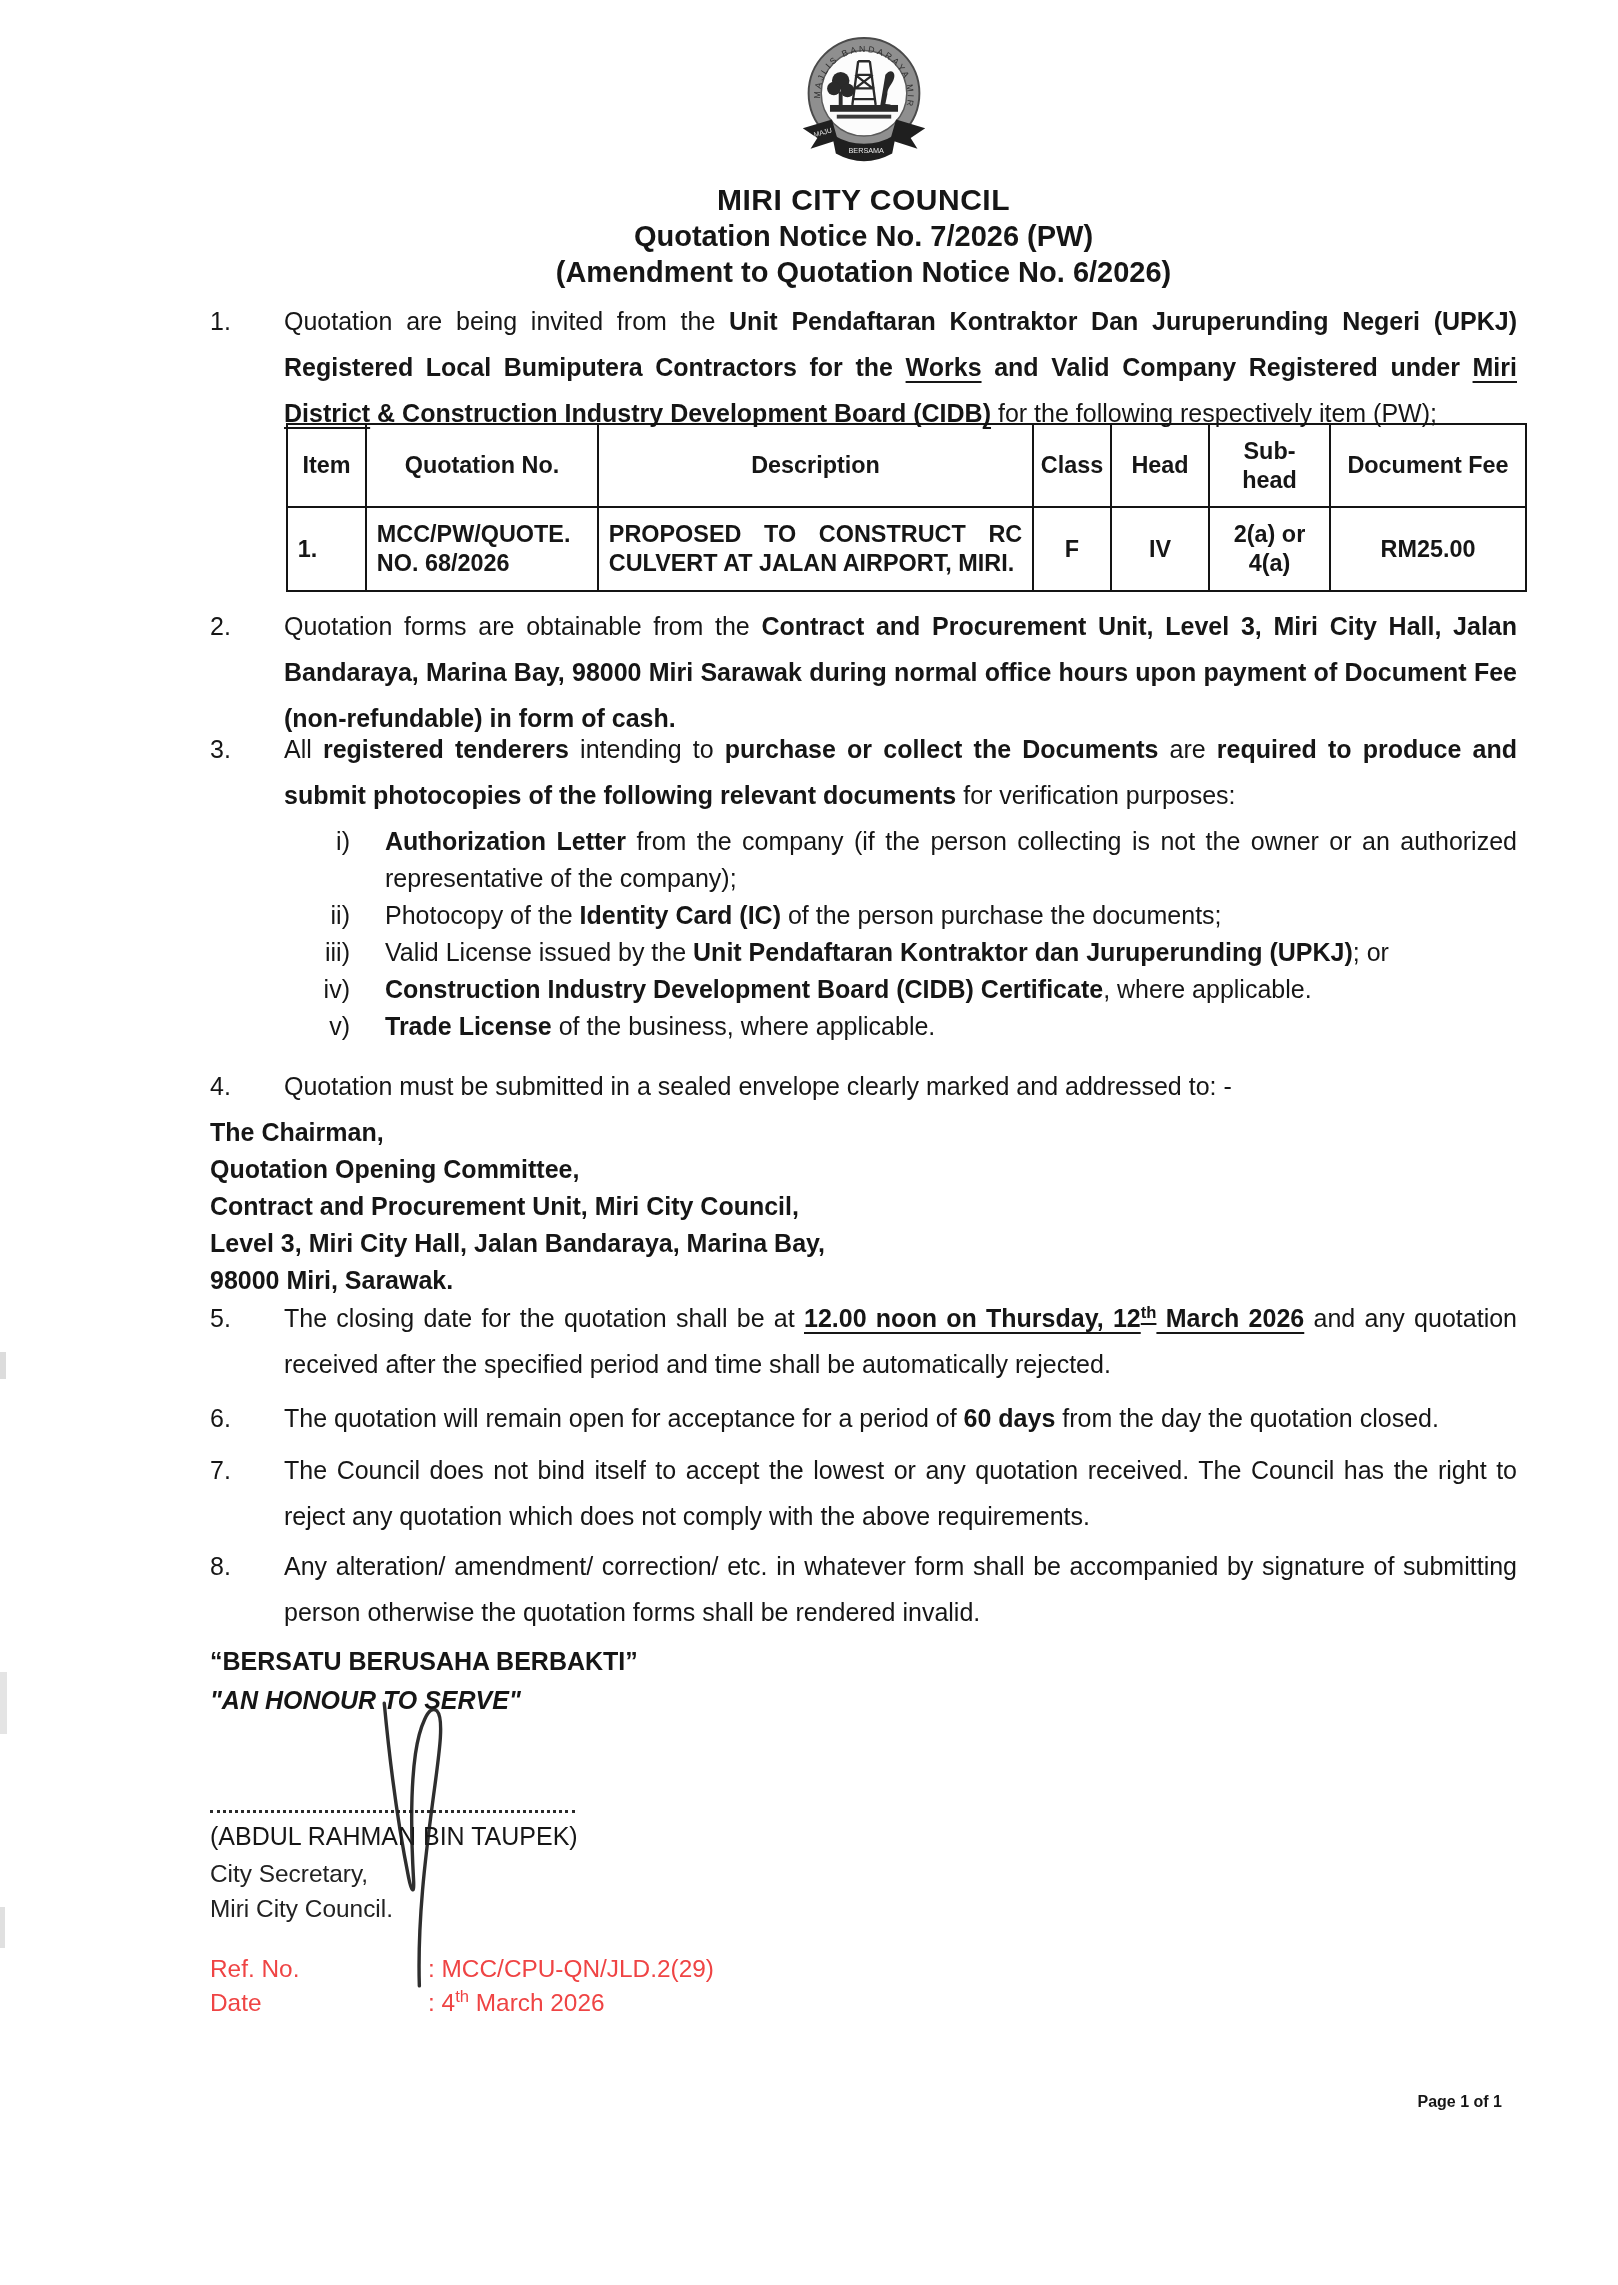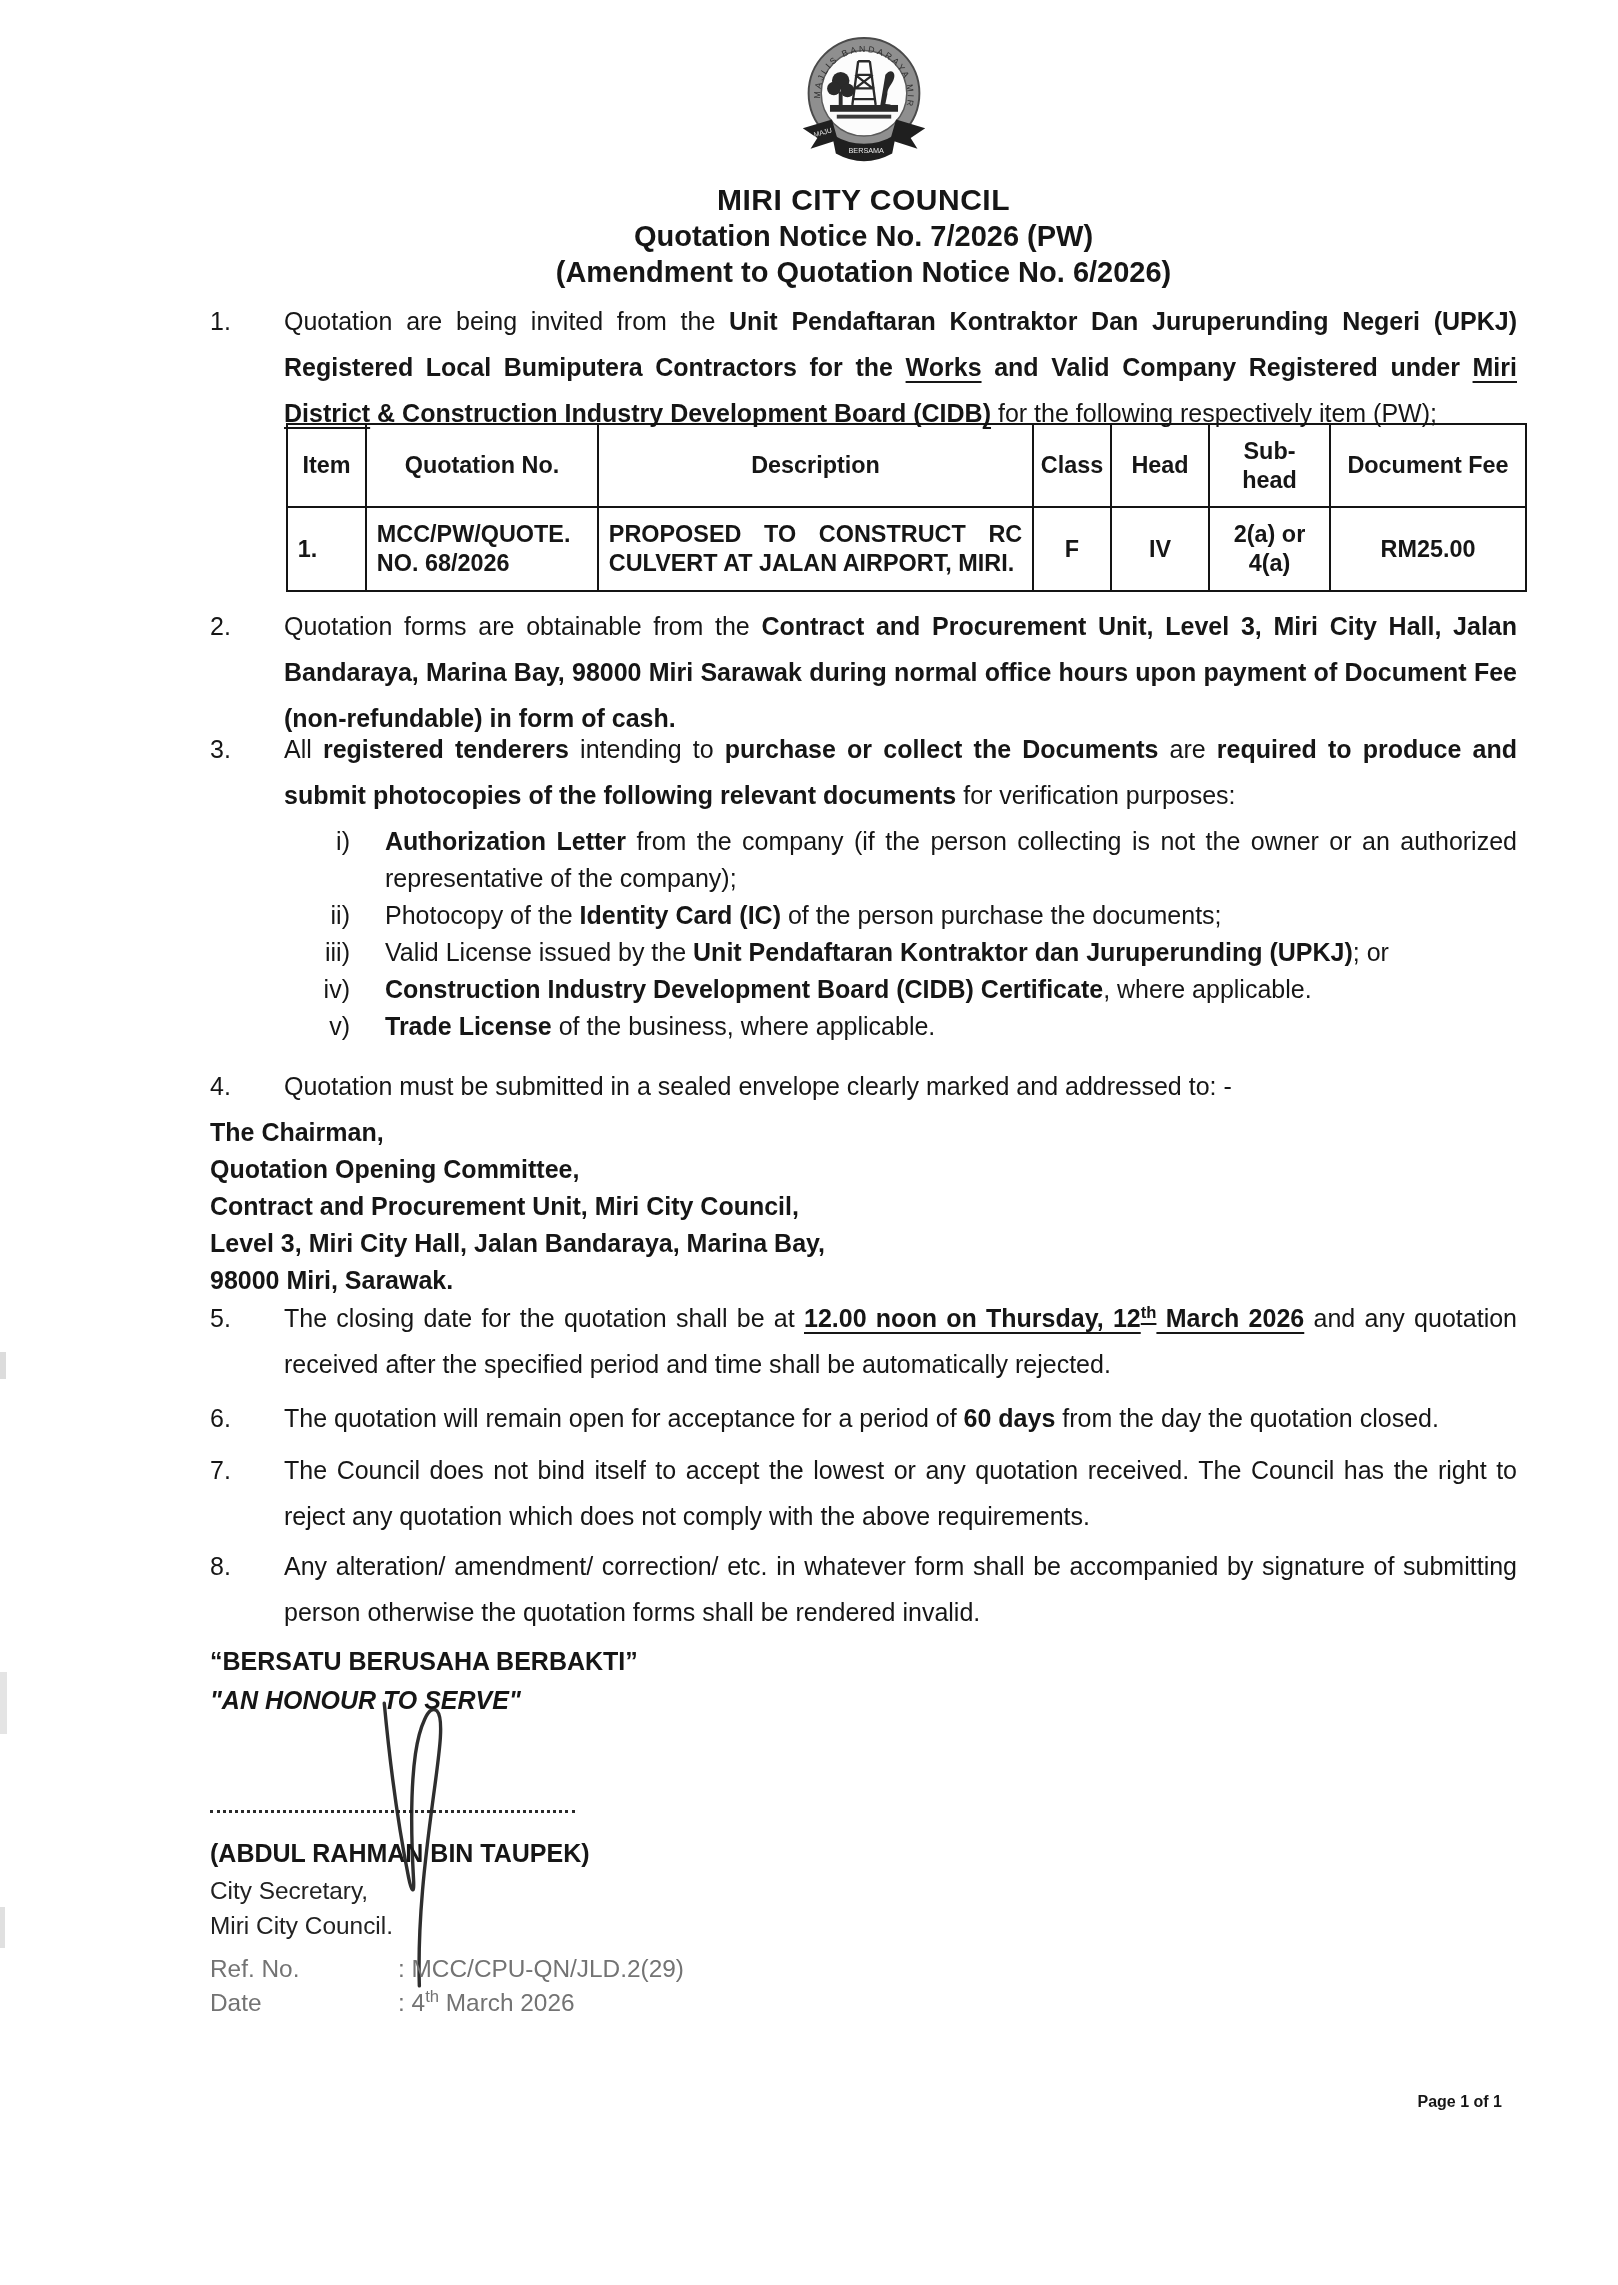--- a/index.html
+++ b/index.html
@@ -44,25 +44,25 @@
   .addr { text-align:left; font-weight:bold; font-size:25px; line-height:37px; }
 
   
   .motto1 { font-size:25px; font-weight:bold; line-height:39px; }
   .motto2 { font-size:25px; font-weight:bold; font-style:italic; line-height:39px; }
 
   
   .signature { height:322px; }
   .sig-svg { position:absolute; left:145px; top:0; }
   .dotline { width:365px; border-bottom:3.9px dotted #2a2a2a; margin-top:113px; height:0; }
-  .sname { font-size:25px; font-weight:bold; line-height:39px; margin-top:21px; }
+  .sname { font-size:25px; font-weight:normal; line-height:39px; margin-top:4px; }
   .srole { font-size:24.4px; line-height:35px; color:#222; }
 
   
-  .refrow { display:flex; font-size:24.4px; line-height:34px; color:#737373; }
+  .refrow { display:flex; font-size:24.4px; line-height:34px; color:#ef4444;gap:30px; }
   .reflabel { flex:0 0 188px; }
 
   .footer { position:absolute; top:2093px; right:117px; font-size:16px; font-weight:bold; }
 
   .mark { position:absolute; left:0; }
 </style>
 </head>
 <body>
 
 <div class="page">

